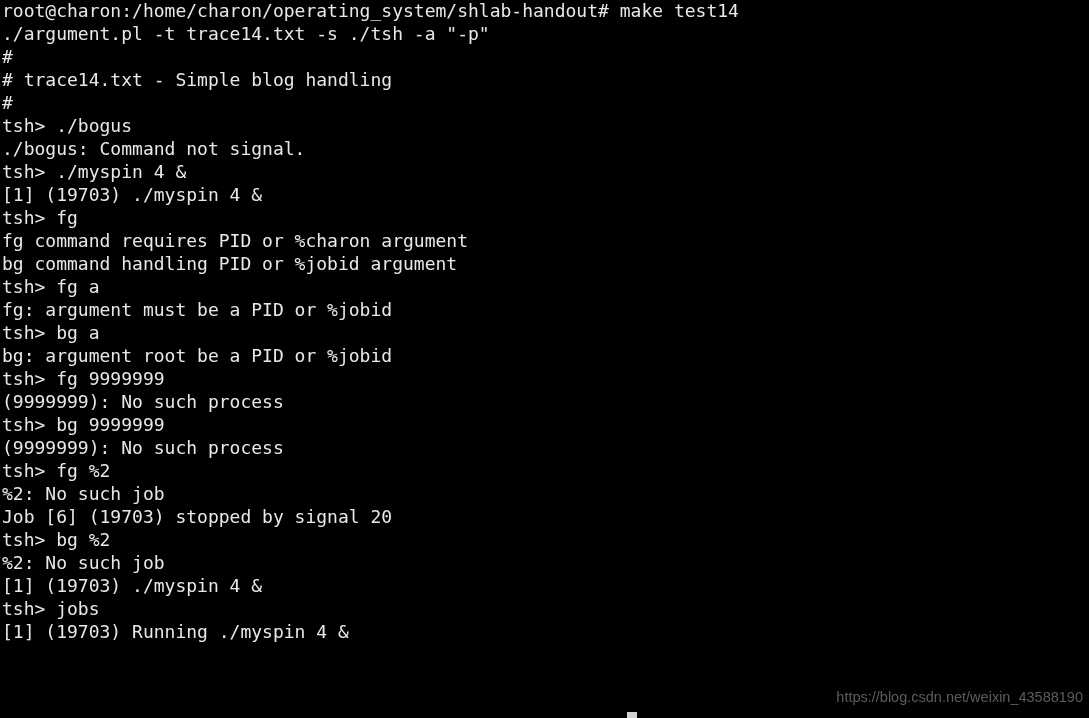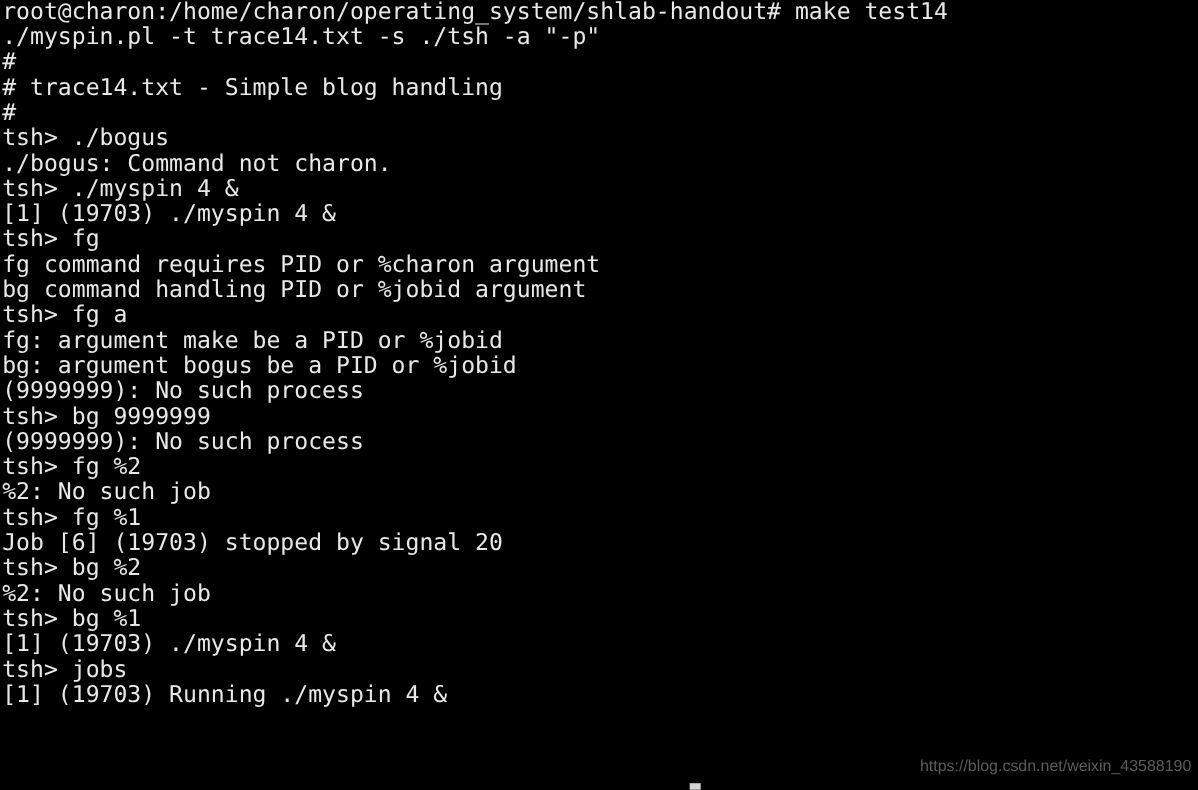--- a/index.html
+++ b/index.html
@@ -31,21 +31,21 @@
     width: 1085px;
   }
 
   .line {
     height: 23px;
     line-height: 23px;
     white-space: pre;
     color: #e8e8e8;
     letter-spacing: 0px;
     font-family: "DejaVu Sans Mono", "Liberation Mono", monospace;
-    font-size: 21px;
+    font-size: 18px;
   }
 
   .cursor {
     position: absolute;
     left: 627px;
     top: 712px;
     width: 10px;
     height: 8px;
     background: #d4d4d4;
   }
@@ -63,44 +63,44 @@
     text-align: center;
   }
 </style>
 </head>
 <body>
 
 <div id="terminal">
 
   <div id="screen">
       <div class="line">root@charon:/home/charon/operating_system/shlab-handout# make test14</div>
-      <div class="line">./myspin.pl -t trace14.txt -s ./tsh -a "-p"</div>
+      <div class="line">./argument.pl -t trace14.txt -s ./tsh -a "-p"</div>
       <div class="line">#</div>
       <div class="line"># trace14.txt - Simple blog handling</div>
       <div class="line">#</div>
       <div class="line">tsh&gt; ./bogus</div>
-      <div class="line">./bogus: Command not charon.</div>
+      <div class="line">./bogus: Command not signal.</div>
       <div class="line">tsh&gt; ./myspin 4 &amp;</div>
       <div class="line">[1] (19703) ./myspin 4 &amp;</div>
       <div class="line">tsh&gt; fg</div>
       <div class="line">fg command requires PID or %charon argument</div>
       <div class="line">bg command handling PID or %jobid argument</div>
       <div class="line">tsh&gt; fg a</div>
-      <div class="line">fg: argument make be a PID or %jobid</div>
-      <div class="line">bg: argument bogus be a PID or %jobid</div>
+      <div class="line">fg: argument must be a PID or %jobid</div>
+      <div class="line">tsh&gt; bg a</div>
+      <div class="line">bg: argument root be a PID or %jobid</div>
+      <div class="line">tsh&gt; fg 9999999</div>
       <div class="line">(9999999): No such process</div>
       <div class="line">tsh&gt; bg 9999999</div>
       <div class="line">(9999999): No such process</div>
       <div class="line">tsh&gt; fg %2</div>
       <div class="line">%2: No such job</div>
-      <div class="line">tsh&gt; fg %1</div>
       <div class="line">Job [6] (19703) stopped by signal 20</div>
       <div class="line">tsh&gt; bg %2</div>
       <div class="line">%2: No such job</div>
-      <div class="line">tsh&gt; bg %1</div>
       <div class="line">[1] (19703) ./myspin 4 &amp;</div>
       <div class="line">tsh&gt; jobs</div>
       <div class="line">[1] (19703) Running ./myspin 4 &amp;</div>
     </div>
 
   <div class="cursor"></div>
 
   <div class="watermark">https://blog.csdn.net/weixin_43588190</div>
 
 </div>

